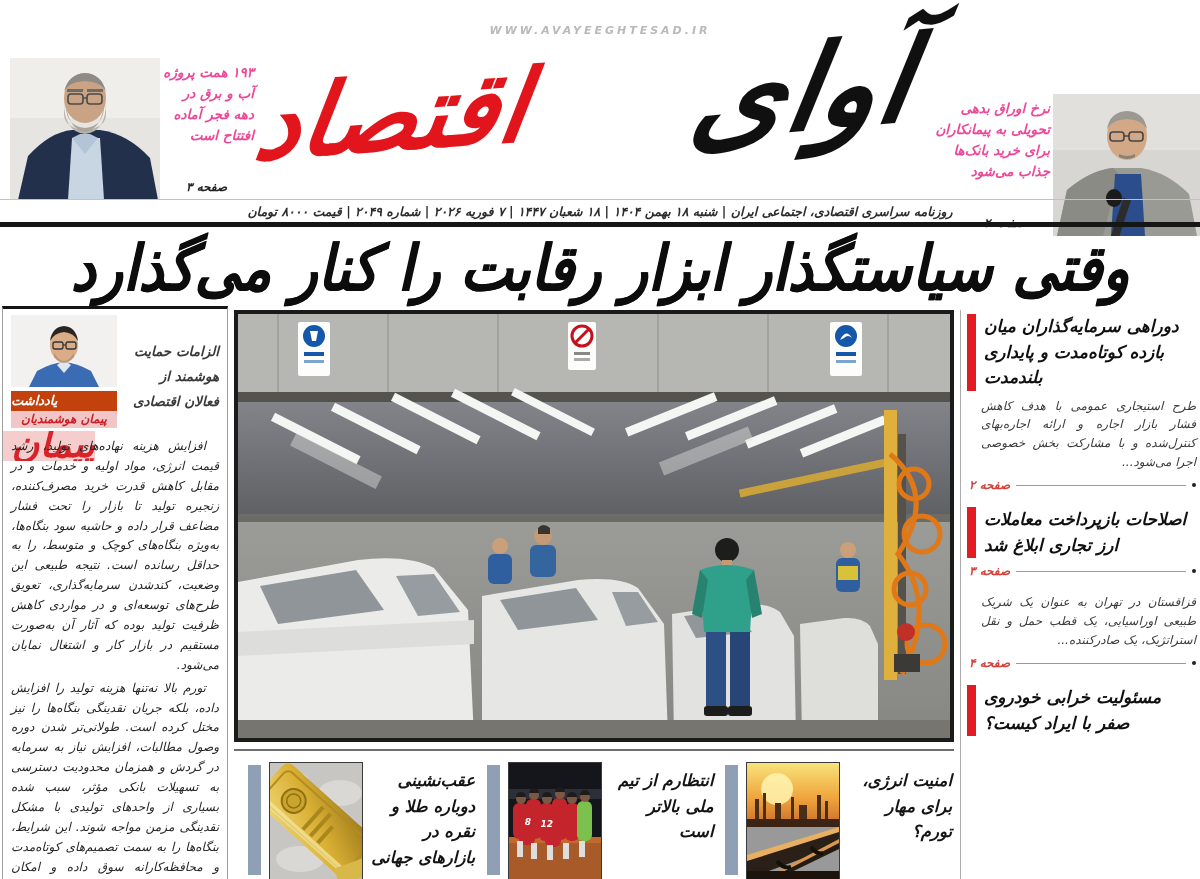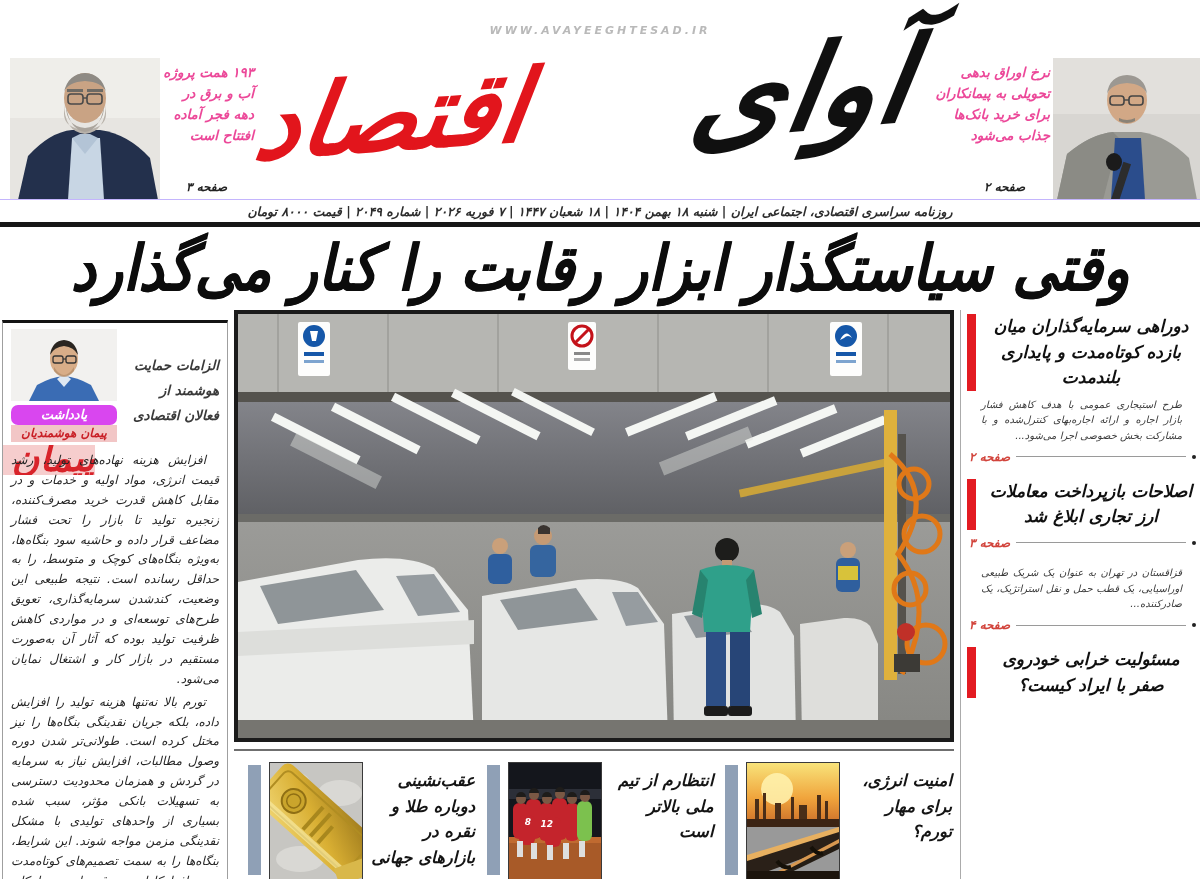--- a/index.html
+++ b/index.html
@@ -21,36 +21,36 @@
   .info-bar{position:absolute;top:199px;left:0;right:0;height:23px;border-top:1px solid #c4b5fd;
             display:flex;align-items:center;justify-content:center;font-size:12.5px;font-weight:700;color:#2d2d2d;}
   .thick-rule{position:absolute;top:222px;left:0;right:0;height:5px;background:#161616;}
   .headline{position:absolute;top:227px;left:0;right:0;height:82px;display:flex;align-items:center;justify-content:center;}
   .headline h1{margin:0;font-size:56px;font-weight:800;color:#0c0c0c;transform:scaleY(1.12);
                letter-spacing:-1px;text-shadow:0.6px 0 0 #0c0c0c;white-space:nowrap;}
   
   .col-right{position:absolute;right:0;top:310px;bottom:0;width:240px;border-left:1px solid #ababab;
              padding:4px 2px 0 6px;box-sizing:border-box;overflow:hidden;}
   .news-item{margin-bottom:15px;}
-  .news-title{font-size:17px;font-weight:800;line-height:1.5;color:#101010;text-align:center;
+  .news-title{font-size:17px;font-weight:800;line-height:1.5;color:#101010;text-align:left;
               border-left:9px solid #e31b22;padding-left:8px;}
-  .news-body{font-size:10px;line-height:1.58;color:#3c3c3c;text-align:justify;text-align-last:right;
-             margin:6px 16px 0 14px;}
+  .news-body{font-size:12px;line-height:1.58;color:#3c3c3c;text-align:justify;text-align-last:right;
+             margin:6px 2px 0 14px;}
   .page-marker{display:flex;direction:ltr;align-items:center;margin:6px 2px 0 2px;}
   .page-marker .lbl{font-size:12px;font-weight:700;color:#d2443c;white-space:nowrap;}
   .page-marker .line{flex:1;border-top:1px solid #9a9a9a;margin:0 6px;}
   .page-marker .dot{width:4px;height:4px;border-radius:50%;background:#222;}
   
-  .col-left{position:absolute;left:2px;top:320px;bottom:0;width:226px;box-sizing:border-box;
+  .col-left{position:absolute;left:2px;top:306px;bottom:0;width:226px;box-sizing:border-box;
             border:1px solid #9f9f9f;border-top:3px solid #141414;border-bottom:none;
             padding:6px 8px 0 8px;overflow:hidden;}
   .op-header{display:flex;gap:6px;}
   .op-title{flex:1;font-size:13.5px;font-weight:700;color:#3a3a3a;line-height:1.85;text-align:right;padding-top:24px;}
   .op-photo-wrap{width:106px;}
-  .op-label{background:#d946ef;color:#fff;text-align:center;font-size:13px;font-weight:700;padding:2px 0 3px;border-radius:7px;}
+  .op-label{background:#c2410c;color:#fff;text-align:left;font-size:13px;font-weight:700;padding:2px 0 3px;}
   .op-author{background:#f2c6c6;color:#c92027;text-align:center;font-size:12px;font-weight:700;padding:1px 0 2px;}
   .op-watermark{position:absolute;left:0;top:122px;width:92px;height:30px;background:#f6cdcd;overflow:hidden;}
   .op-watermark span{display:block;font-size:38px;font-weight:800;color:#d8232a;line-height:30px;transform:translateY(-2px);}
   .op-body{position:relative;margin-top:9px;font-size:12.1px;line-height:1.645;text-align:justify;
            text-align-last:right;color:#262626;}
   .op-body p{margin:0 0 3px;text-indent:13px;}
   
   .center{position:absolute;left:234px;top:310px;bottom:0;width:720px;}
   .main-photo{height:424px;border:4px solid #1b1b1b;overflow:hidden;background:#a8a8a5;}
   .center-rule{margin-top:7px;border-top:2px solid #6f6f6f;}
@@ -88,21 +88,21 @@
         <rect x="77" y="36" width="15" height="10" rx="3" fill="none" stroke="#4a4a4a" stroke-width="1.6"></rect>
         <line x1="73" y1="40" x2="77" y2="40" stroke="#4a4a4a" stroke-width="1.4"></line>
         <rect x="57" y="31" width="16" height="3" fill="#6e6a64"></rect>
         <rect x="77" y="31" width="16" height="3" fill="#6e6a64"></rect>
       </svg>
     </div>
     <div class="txt" style="position:absolute;left:152px;top:4px;width:92px;">۱۹۳ همت پروژه آب و برق در دهه فجر آماده افتتاح است</div>
     <div class="page-ref" style="left:176px;top:122px;">صفحه ۳</div>
   </div>
 
-  <div class="teaser" style="left:922px;width:278px;">
+  <div class="teaser" style="left:922px;width:278px;margin-top:36px;">
     <div class="txt" style="position:absolute;left:0;top:4px;width:128px;">نرخ اوراق بدهی تحویلی به پیمانکاران برای خرید بانک‌ها جذاب می‌شود</div>
     <div class="portrait" style="position:absolute;left:131px;top:0;width:147px;height:142px;">
       <svg width="147" height="142" viewBox="0 0 147 142">
         <rect width="147" height="142" fill="#d8d6d2"></rect>
         <rect width="147" height="56" fill="#e2e0dc"></rect>
         <path d="M4,142 L14,96 Q38,76 60,74 L88,74 Q114,78 136,100 L144,142 Z" fill="#9a9a94"></path>
         <path d="M4,142 L14,96 Q38,76 60,74 L66,80 L50,142 Z" fill="#8b8b85"></path>
         <path d="M58,142 L62,80 L88,80 L92,142 Z" fill="#2b4d8c"></path>
         <ellipse cx="74" cy="42" rx="20" ry="24" fill="#d2a886"></ellipse>
         <path d="M54,36 Q56,18 74,17 Q92,18 94,36 Q90,26 74,25 Q58,26 54,36 Z" fill="#9c9892"></path>

